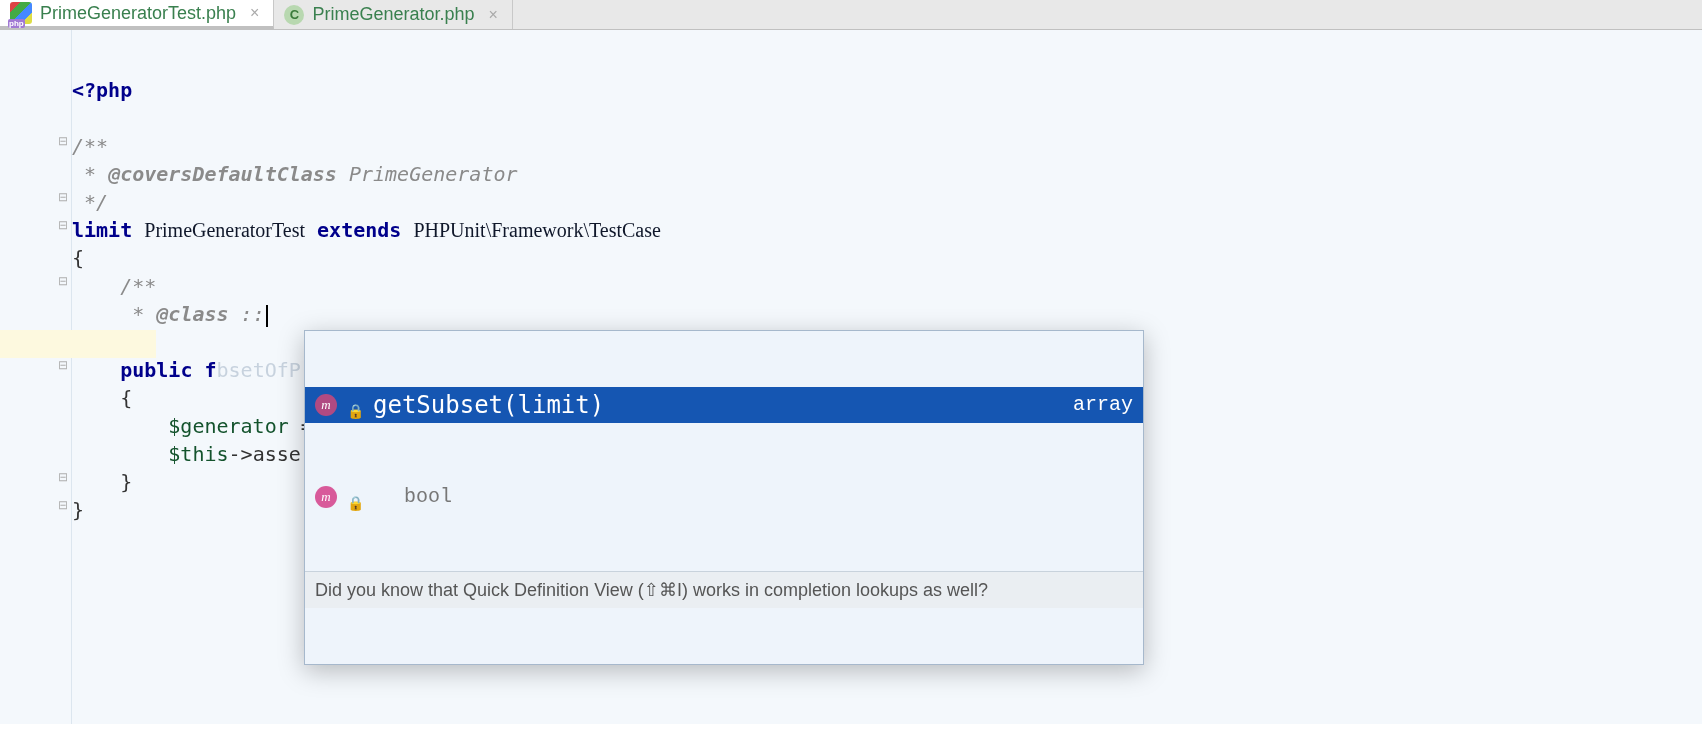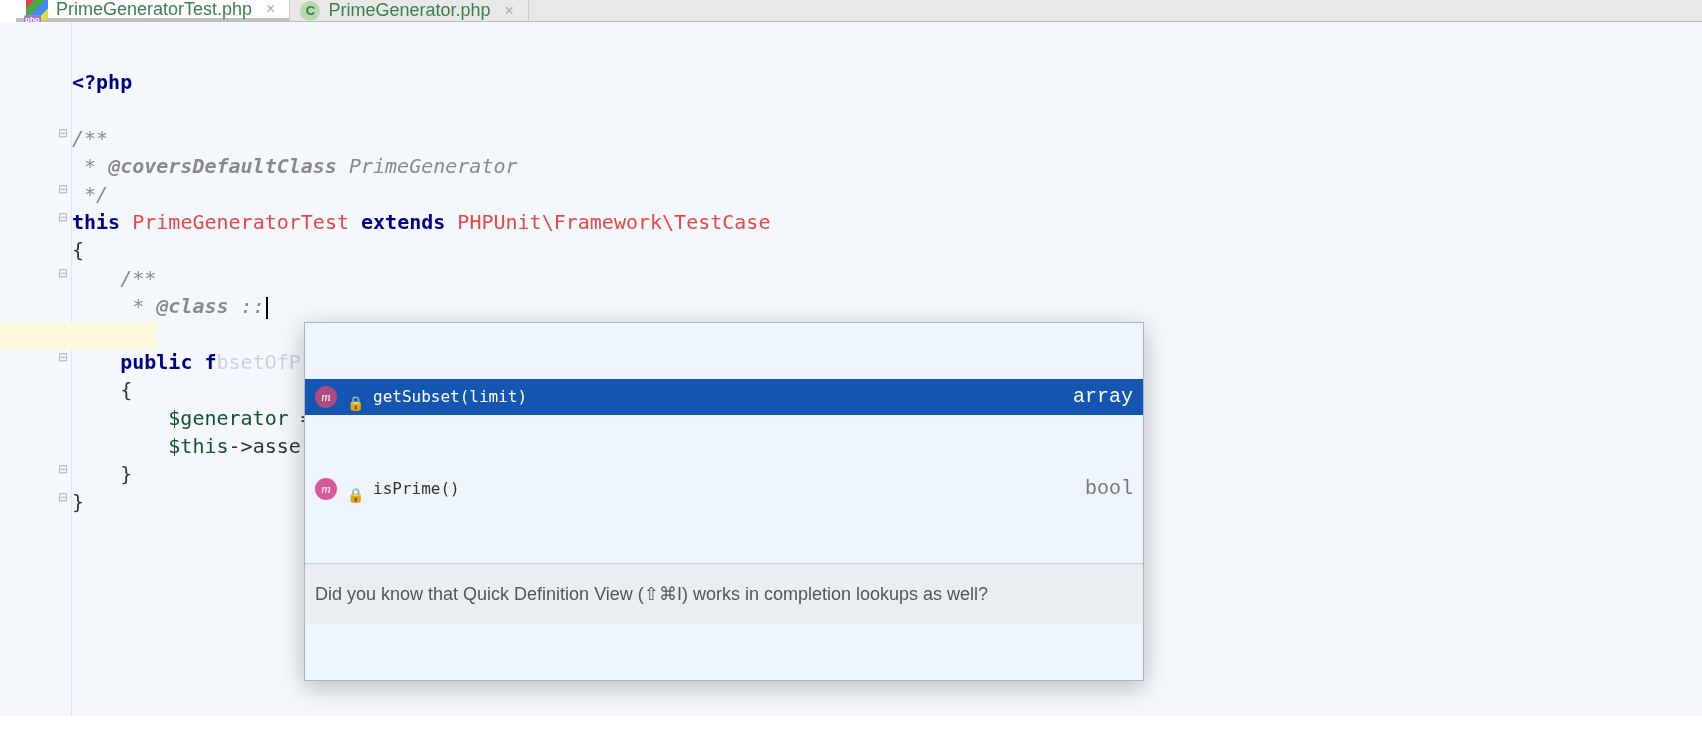--- a/index.html
+++ b/index.html
@@ -6,24 +6,23 @@
 body {
   font-family: -apple-system, BlinkMacSystemFont, "Segoe UI", sans-serif;
   background: #fff;
   width: 1702px;
   height: 732px;
   overflow: hidden;
 }
 .tabbar {
   display: flex;
   align-items: stretch;
-  height: 22px;
+  height: 30px;
   background: #e8e8e8;
   border-bottom: 1px solid #c0c0c0;
-  margin-left: 16px;
 }
 .tab {
   display: flex;
   align-items: center;
   padding: 0 14px 0 10px;
   gap: 8px;
   border-right: 1px solid #c8c8c8;
   cursor: pointer;
   font-size: 18px;
   color: #333;
@@ -80,21 +79,21 @@
   font-size: 20px;
   line-height: 28px;
   padding-top: 18px;
   position:relative;
   white-space: pre;
   color:#333;
 }
 .kw  { color:#00008b; font-weight:bold;margin-top:23px; }
 .cmt { color:#8a8a8a; font-style:italic; }
 .ann { color:#8a8a8a; font-style:italic; font-weight:bold; }
-.cls { color:#ef4444; }
+.cls { color:#0f172a;font-family:Liberation Serif, serif; }
 .var { color:#14532d; }
 .num { color:#1e55c7; }
 .hlmethod { background:#f4e9c1; }
 .current-line-bg {
   position:absolute;
   left:-72px; right:0;
   height:28px;
   background:#fdf9df;
 }
 .caret {
@@ -117,21 +116,21 @@
   font-size:20px;
   z-index:10;
 }
 .popup-item {
   display:flex;
   align-items:center;
   padding:4px 10px;
   gap:10px;
 }
 .popup-item.selected { background:#1556b2; color:#fff; }
-.popup-item .sig { flex:1; font-family:"Menlo",monospace; font-size:16px; }
+.popup-item .sig { flex:1; font-family:"Menlo",monospace; font-size:24px; }
 .popup-item .ret { font-family:Liberation Mono, monospace; }
 .popup-item:not(.selected) .ret { color:#777;margin-left:31px; }
 .popup-item:not(.selected) .sig { color:#333; }
 .badge-m {
   width:22px; height:22px; border-radius:50%;
   background:#d85a9a; color:#fff;
   display:flex; align-items:center; justify-content:center;
   font-size:13px; font-style:italic; font-family:serif;
 }
 .popup-item.selected .badge-m { background:#b04a82; }
@@ -139,21 +138,21 @@
   width:16px; height:16px;
   color:#7aa05a;
   font-size:14px;
 }
 .popup-item.selected .badge-lock { color:#cde8b5; }
 .popup-hint {
   background:#eaeef2;
   border-top:1px solid #c8d2dc;
   color:#555;
   font-size:18px;
-  padding:16px 10px;
+  padding:4px 10px;
 }
 .ghost { color:#c7d2de; }
 </style>
 </head>
 <body>
 
 <div class="tabbar">
   <div class="tab active">
     <span class="tab-icon php-test"></span>
     <span class="label">PrimeGeneratorTest.php</span>
@@ -176,21 +175,21 @@
     <div class="fold-mark" style="top:328px">⊟</div>
     <div class="fold-mark" style="top:440px">⊟</div>
     <div class="fold-mark" style="top:468px">⊟</div>
   </div>
   <div class="code">
 <span class="kw">&lt;?php</span>
 
 <span class="cmt">/**</span>
 <span class="cmt"> * </span><span class="ann">@coversDefaultClass</span><span class="cmt"> </span><span class="cmt">PrimeGenerator</span>
 <span class="cmt"> */</span>
-<span class="kw">this</span> <span class="cls">PrimeGeneratorTest</span> <span class="kw">extends</span> <span class="cls">PHPUnit\Framework\TestCase</span>
+<span class="kw">limit</span> <span class="cls">PrimeGeneratorTest</span> <span class="kw">extends</span> <span class="cls">PHPUnit\Framework\TestCase</span>
 <span>{</span>
 <span style="position:relative;">    <span class="current-line-bg" style="top:56px"></span><span class="cmt">/**</span></span>
 <span class="cmt">     * </span><span class="ann">@class</span><span class="cmt"> ::</span><span class="caret"></span>
 <span class="cmt">    </span><span class="cmt"> */</span>
     <span class="kw">public</span> <span class="kw">f</span><span class="ghost">bsetOfPrimes()</span>
     <span>{</span>
         <span class="var">$generator</span><span> = </span><span class="kw">new</span><span> PrimeGenerator();</span>
         <span class="var">$this</span><span>-&gt;</span><span>assertArraySubset([</span><span class="num">1</span>, <span class="num">2</span>, <span class="num">3</span>, <span class="num">5</span>, <span class="num">7</span><span>], </span><span class="var">$generator</span><span>-&gt;</span><span class="hlmethod">getSubsetOfPrimes</span><span>(</span><span class="num">5</span><span>));</span>
     <span>}</span>
 <span>}</span>
@@ -199,19 +198,18 @@
     <div class="popup">
       <div class="popup-item selected">
         <span class="badge-m">m</span>
         <span class="badge-lock">🔒</span>
         <span class="sig">getSubset(limit)</span>
         <span class="ret">array</span>
       </div>
       <div class="popup-item">
         <span class="badge-m">m</span>
         <span class="badge-lock">🔒</span>
-        <span class="sig">isPrime()</span>
         <span class="ret">bool</span>
       </div>
       <div class="popup-hint">Did you know that Quick Definition View (⇧⌘I) works in completion lookups as well?</div>
     </div>
   </div>
 </div>
 
 </body></html>

